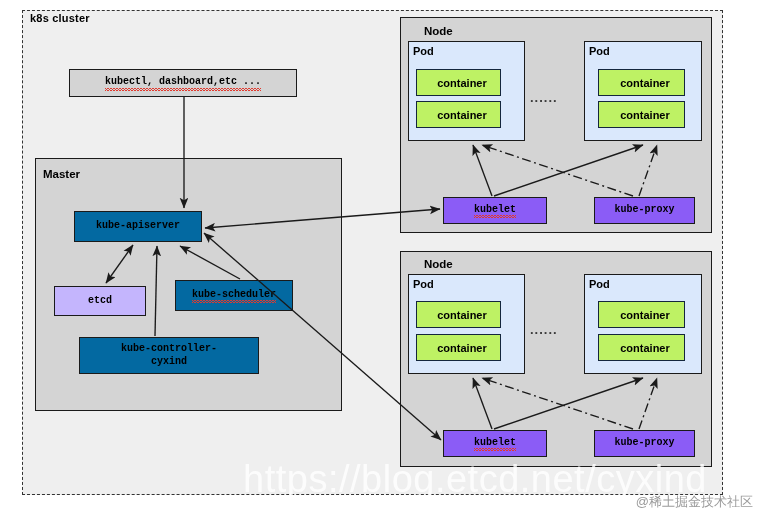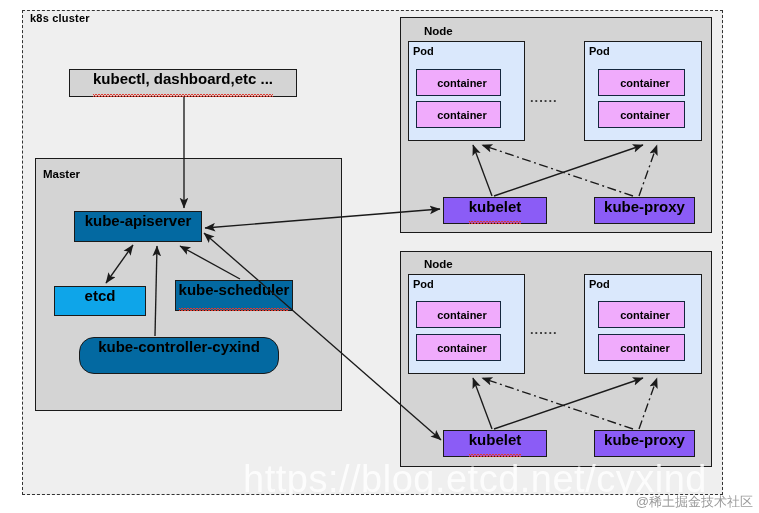--- a/index.html
+++ b/index.html
@@ -59,21 +59,21 @@
     box-sizing: border-box;
   }
   .pod-title {
     position: absolute;
     font-size: 11px;
     font-weight: bold;
     color: #000000;
   }
   .container-box {
     position: absolute;
-    background: #f0abfc;
+    background: #bef264;
     border: 1.4px solid #14263d;
     box-sizing: border-box;
     display: flex;
     align-items: center;
     justify-content: center;
     font-size: 11px;
     font-weight: bold;
     color: #000000;
     padding-left: 7px;
   }
@@ -84,30 +84,32 @@
     color: #3a3a3a;
     letter-spacing: 1px;
   }
 
   
   .box {
     position: absolute;
     box-sizing: border-box;
     border: 1.4px solid #1a1a1a;
     display: flex;
+    align-items: center;
     justify-content: center;
     text-align: center;
-    font-size: 15px;
+    font-size: 10px;
     font-weight: bold;
     color: #000000;
     line-height: 1.25;
+    font-family: Liberation Mono, monospace;
   }
   .box.grey   { background: #d4d4d4; }
   .box.pink   { background: #0369a1; }
-  .box.yellow { background: #0ea5e9; }
+  .box.yellow { background: #c4b5fd; }
   .box.green  { background: #8b5cf6; }
 
   
   .spell {
     position: relative;
     display: inline-block;
     padding-bottom: 1px;
   }
   .spell::after {
     content: "";
@@ -175,21 +177,21 @@
   </div>
 
   <div class="box yellow" style="left:54px; top:286px; width:92px; height:30px;">
     <span>etcd</span>
   </div>
 
   <div class="box pink" style="left:175px; top:280px; width:118px; height:31px;">
     <span class="spell">kube-scheduler</span>
   </div>
 
-  <div class="box pink" style="left:79px; top:337px; width:200px; height:37px; flex-direction:row;border-radius:15px;">
+  <div class="box pink" style="left:79px; top:337px; width:180px; height:37px; flex-direction:column;">
     <span>kube-controller-</span>
     <span>cyxind</span>
   </div>
 
   <div class="groupbox" style="left:400px; top:17px; width:312px; height:216px;"></div>
   <div class="group-title" style="left:424px; top:25px;">Node</div>
 
   <div class="pod" style="left:408px; top:41px; width:117px; height:100px;"></div>
   <div class="pod-title" style="left:413px; top:45px;">Pod</div>
   <div class="container-box" style="left:416px; top:69px; width:85px; height:27px;">container</div>

